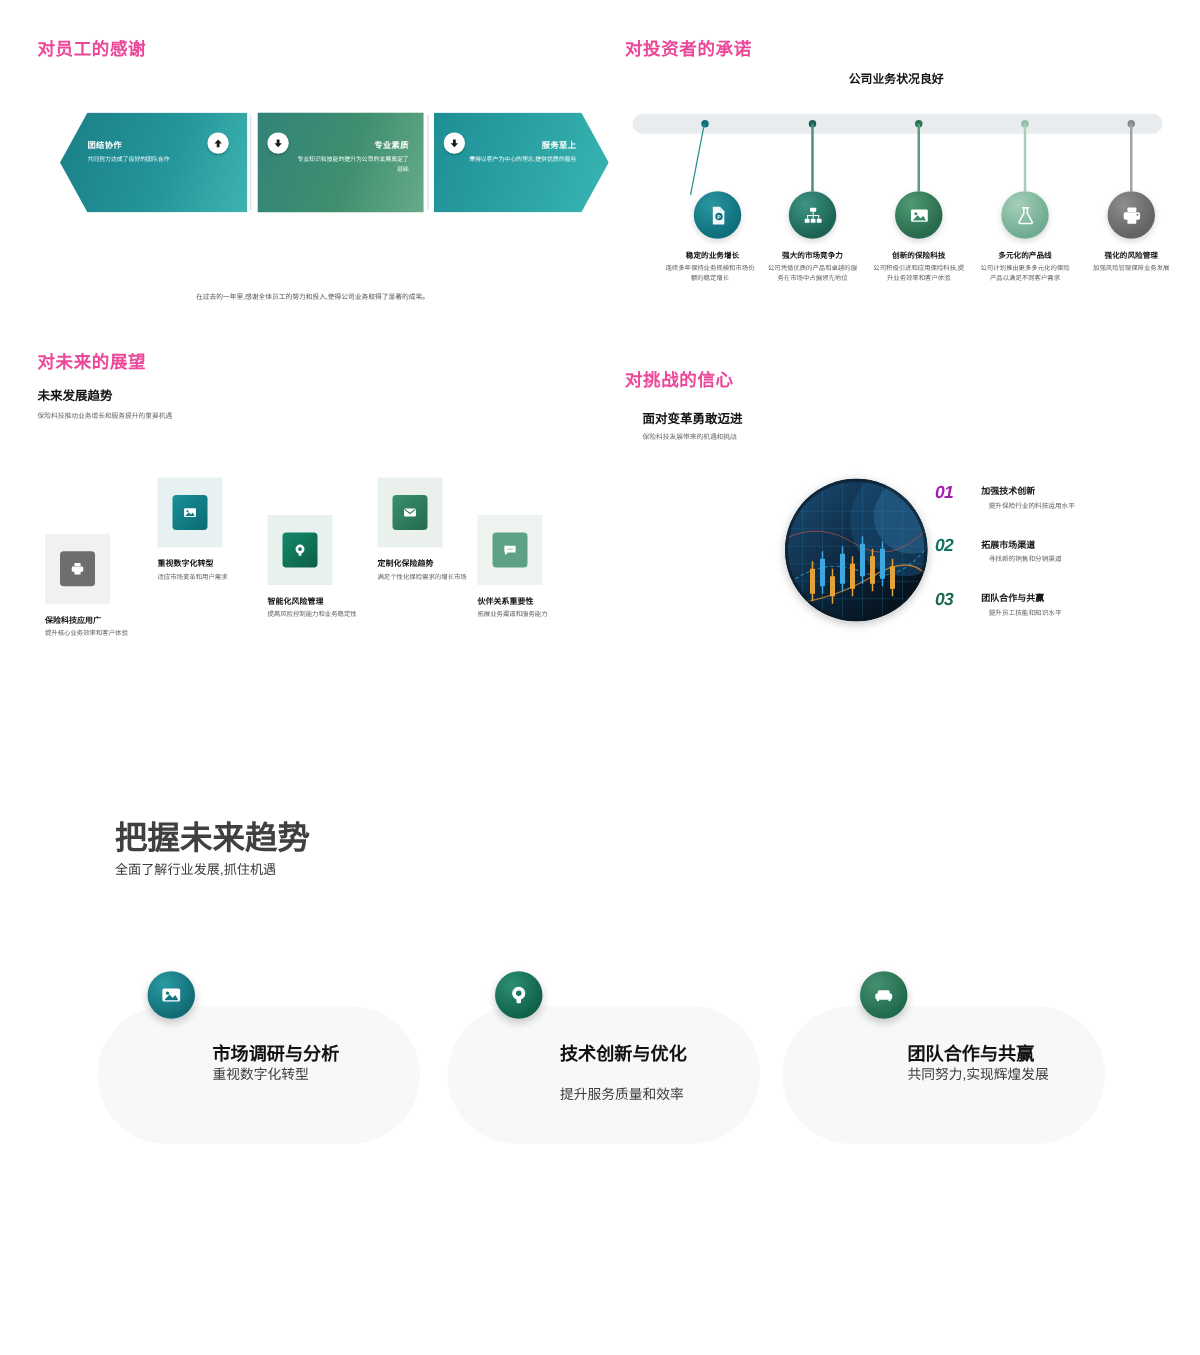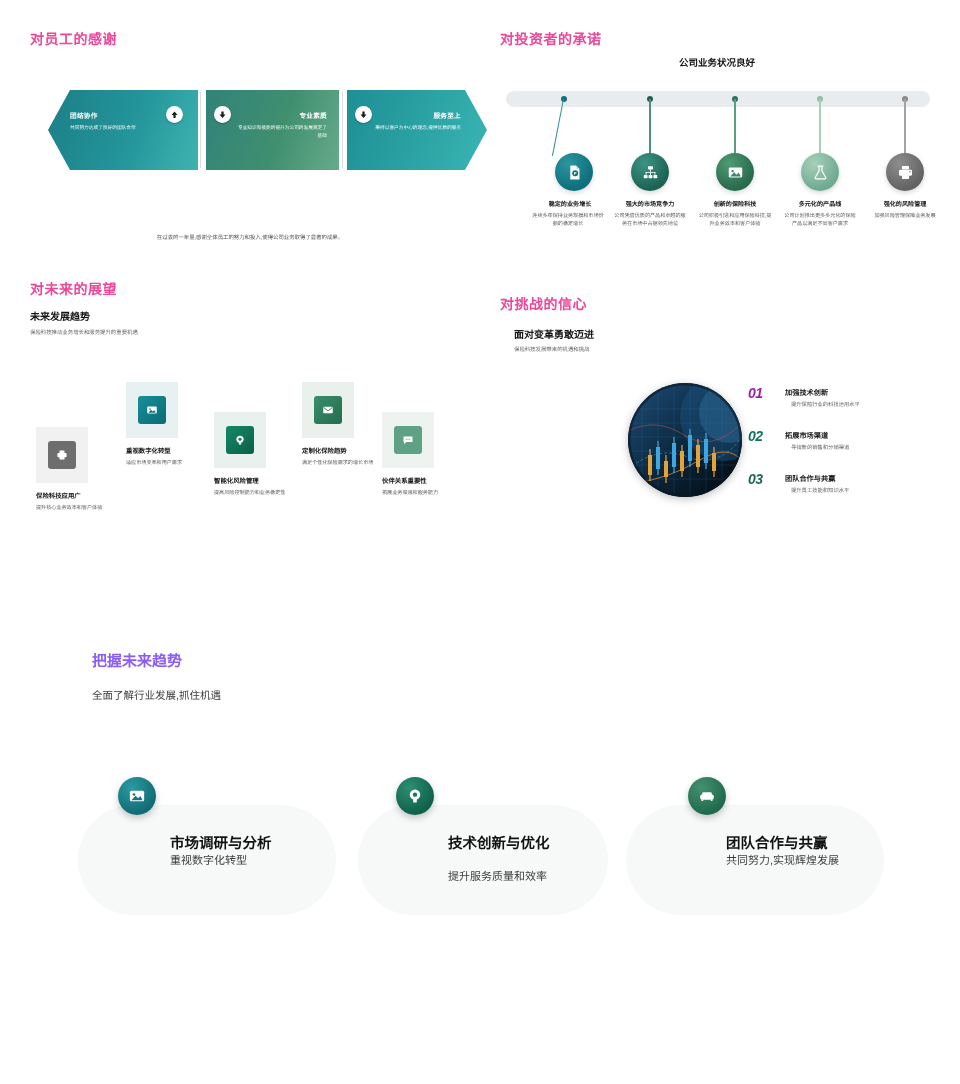--- a/index.html
+++ b/index.html
@@ -141,21 +141,21 @@
   .num-desc{ position:absolute; left:43px; top:15px; font-size:5.3px; color:#636363; }
 
   
   #panel-hero{ position:absolute; left:0; top:565px; width:960px; height:380px; }
   .hero-title{
     position:absolute; left:60px; top:18px;
     font-size:33px; font-weight:bold; color:#101010; letter-spacing:1px;
   }
   .hero-sub{
     position:absolute; left:92px; top:84px;
-    font-size:15px; font-weight:bold; color:#8b5cf6;
+    font-size:26px; font-weight:bold; color:#404040;
   }
   .hero-desc{
     position:absolute; left:92px; top:122px;
     font-size:10.5px; color:#3a3a3a;
   }
 
   .bcard{
     position:absolute; top:240px; height:110px;
     background:#f7f8f8; border-radius:55px;text-decoration:underline;
   }

